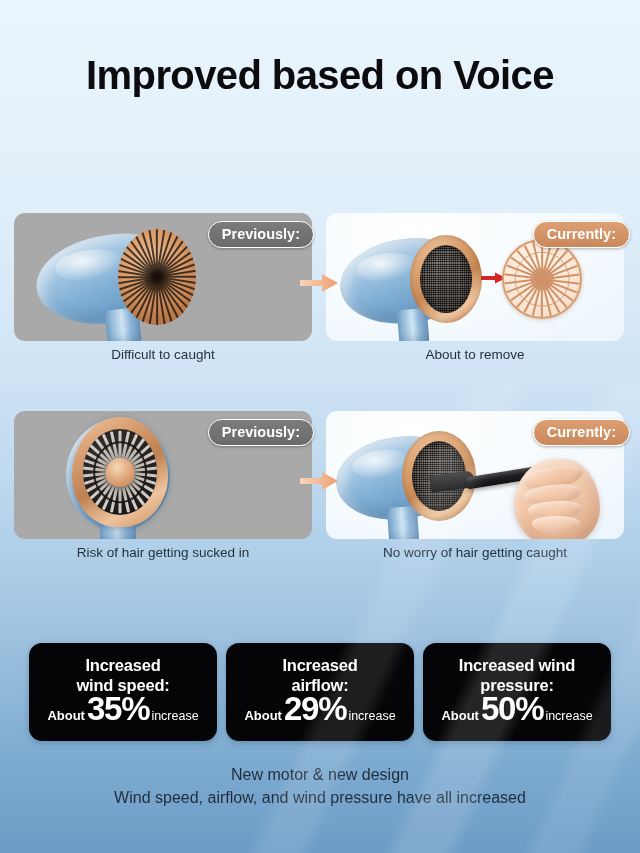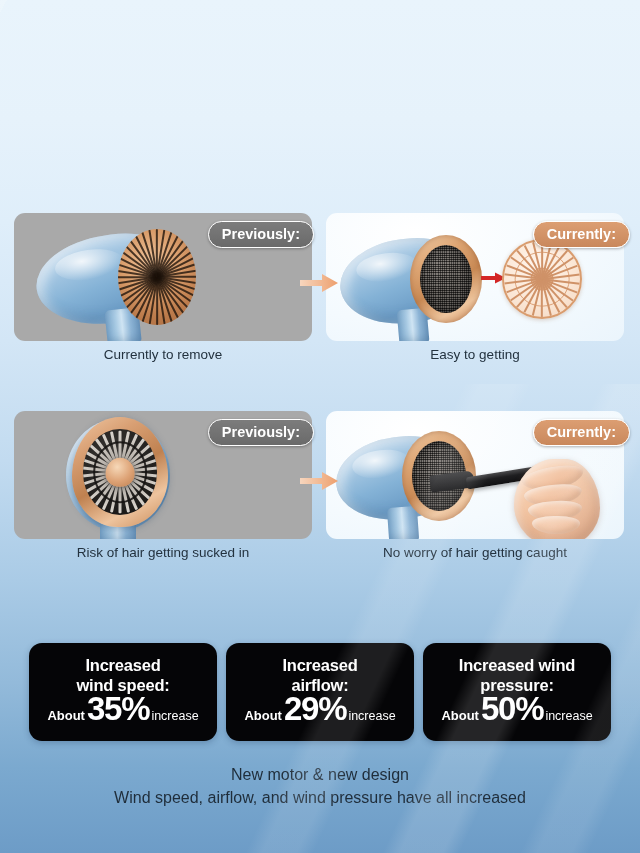--- a/index.html
+++ b/index.html
@@ -299,20 +299,21 @@
     font-size:16px; line-height:23px;
     color:#1f2d3a;
   }
 </style>
 </head>
 <body>
 
 <div id="page">
 
   <h1 class="headline">
+    <span class="l1">Improved based on Voice</span>
   </h1>
 
   <div class="row r1">
 
     <div class="panel left">
       <div class="art">
 
         <div class="barrel" style="left:22px; top:22px; width:150px; height:88px; transform:rotate(-8deg);">
           <div class="barrel-hi"></div>
         </div>
@@ -358,21 +359,21 @@
             <i style="transform: translate(-50%, -100%) rotate(306deg);"></i>
             <i style="transform: translate(-50%, -100%) rotate(315deg);"></i>
             <i style="transform: translate(-50%, -100%) rotate(324deg);"></i>
             <i style="transform: translate(-50%, -100%) rotate(333deg);"></i>
             <i style="transform: translate(-50%, -100%) rotate(342deg);"></i>
             <i style="transform: translate(-50%, -100%) rotate(351deg);"></i>
           </div>
       </div>
     </div>
     <div class="badge prev" style="right:326px;">Previously:</div>
-    <div class="caption left">Currently to remove</div>
+    <div class="caption left">Difficult to caught</div>
 
     <div class="tarrow">
       <svg viewBox="0 0 42 24" width="42" height="24" aria-hidden="true">
         <defs>
           <linearGradient id="ta1" x1="0" y1="0" x2="1" y2="0">
             <stop offset="0" stop-color="#f7d6be"></stop>
               <stop offset="1" stop-color="#ed9f6d"></stop>
           </linearGradient>
         </defs>
         <path d="M2 9 H24 V3 L40 12 L24 21 V15 H2 Z" fill="url(#ta1)"></path>
@@ -421,21 +422,21 @@
             <i style="transform: translate(-50%, -100%) rotate(276.923deg);"></i>
             <i style="transform: translate(-50%, -100%) rotate(290.769deg);"></i>
             <i style="transform: translate(-50%, -100%) rotate(304.615deg);"></i>
             <i style="transform: translate(-50%, -100%) rotate(318.462deg);"></i>
             <i style="transform: translate(-50%, -100%) rotate(332.308deg);"></i>
             <i style="transform: translate(-50%, -100%) rotate(346.154deg);"></i>
           </div>
       </div>
     </div>
     <div class="badge curr">Currently:</div>
-    <div class="caption right">Easy to getting</div>
+    <div class="caption right">About to remove</div>
   </div>
 
   <div class="row r2">
 
     <div class="panel left">
       <div class="art">
 
         <div class="barrel" style="left:52px; top:8px; width:104px; height:112px; border-radius:50%;"></div>
         <div class="handle" style="left:86px; top:104px; width:36px; height:26px;"></div>
 

